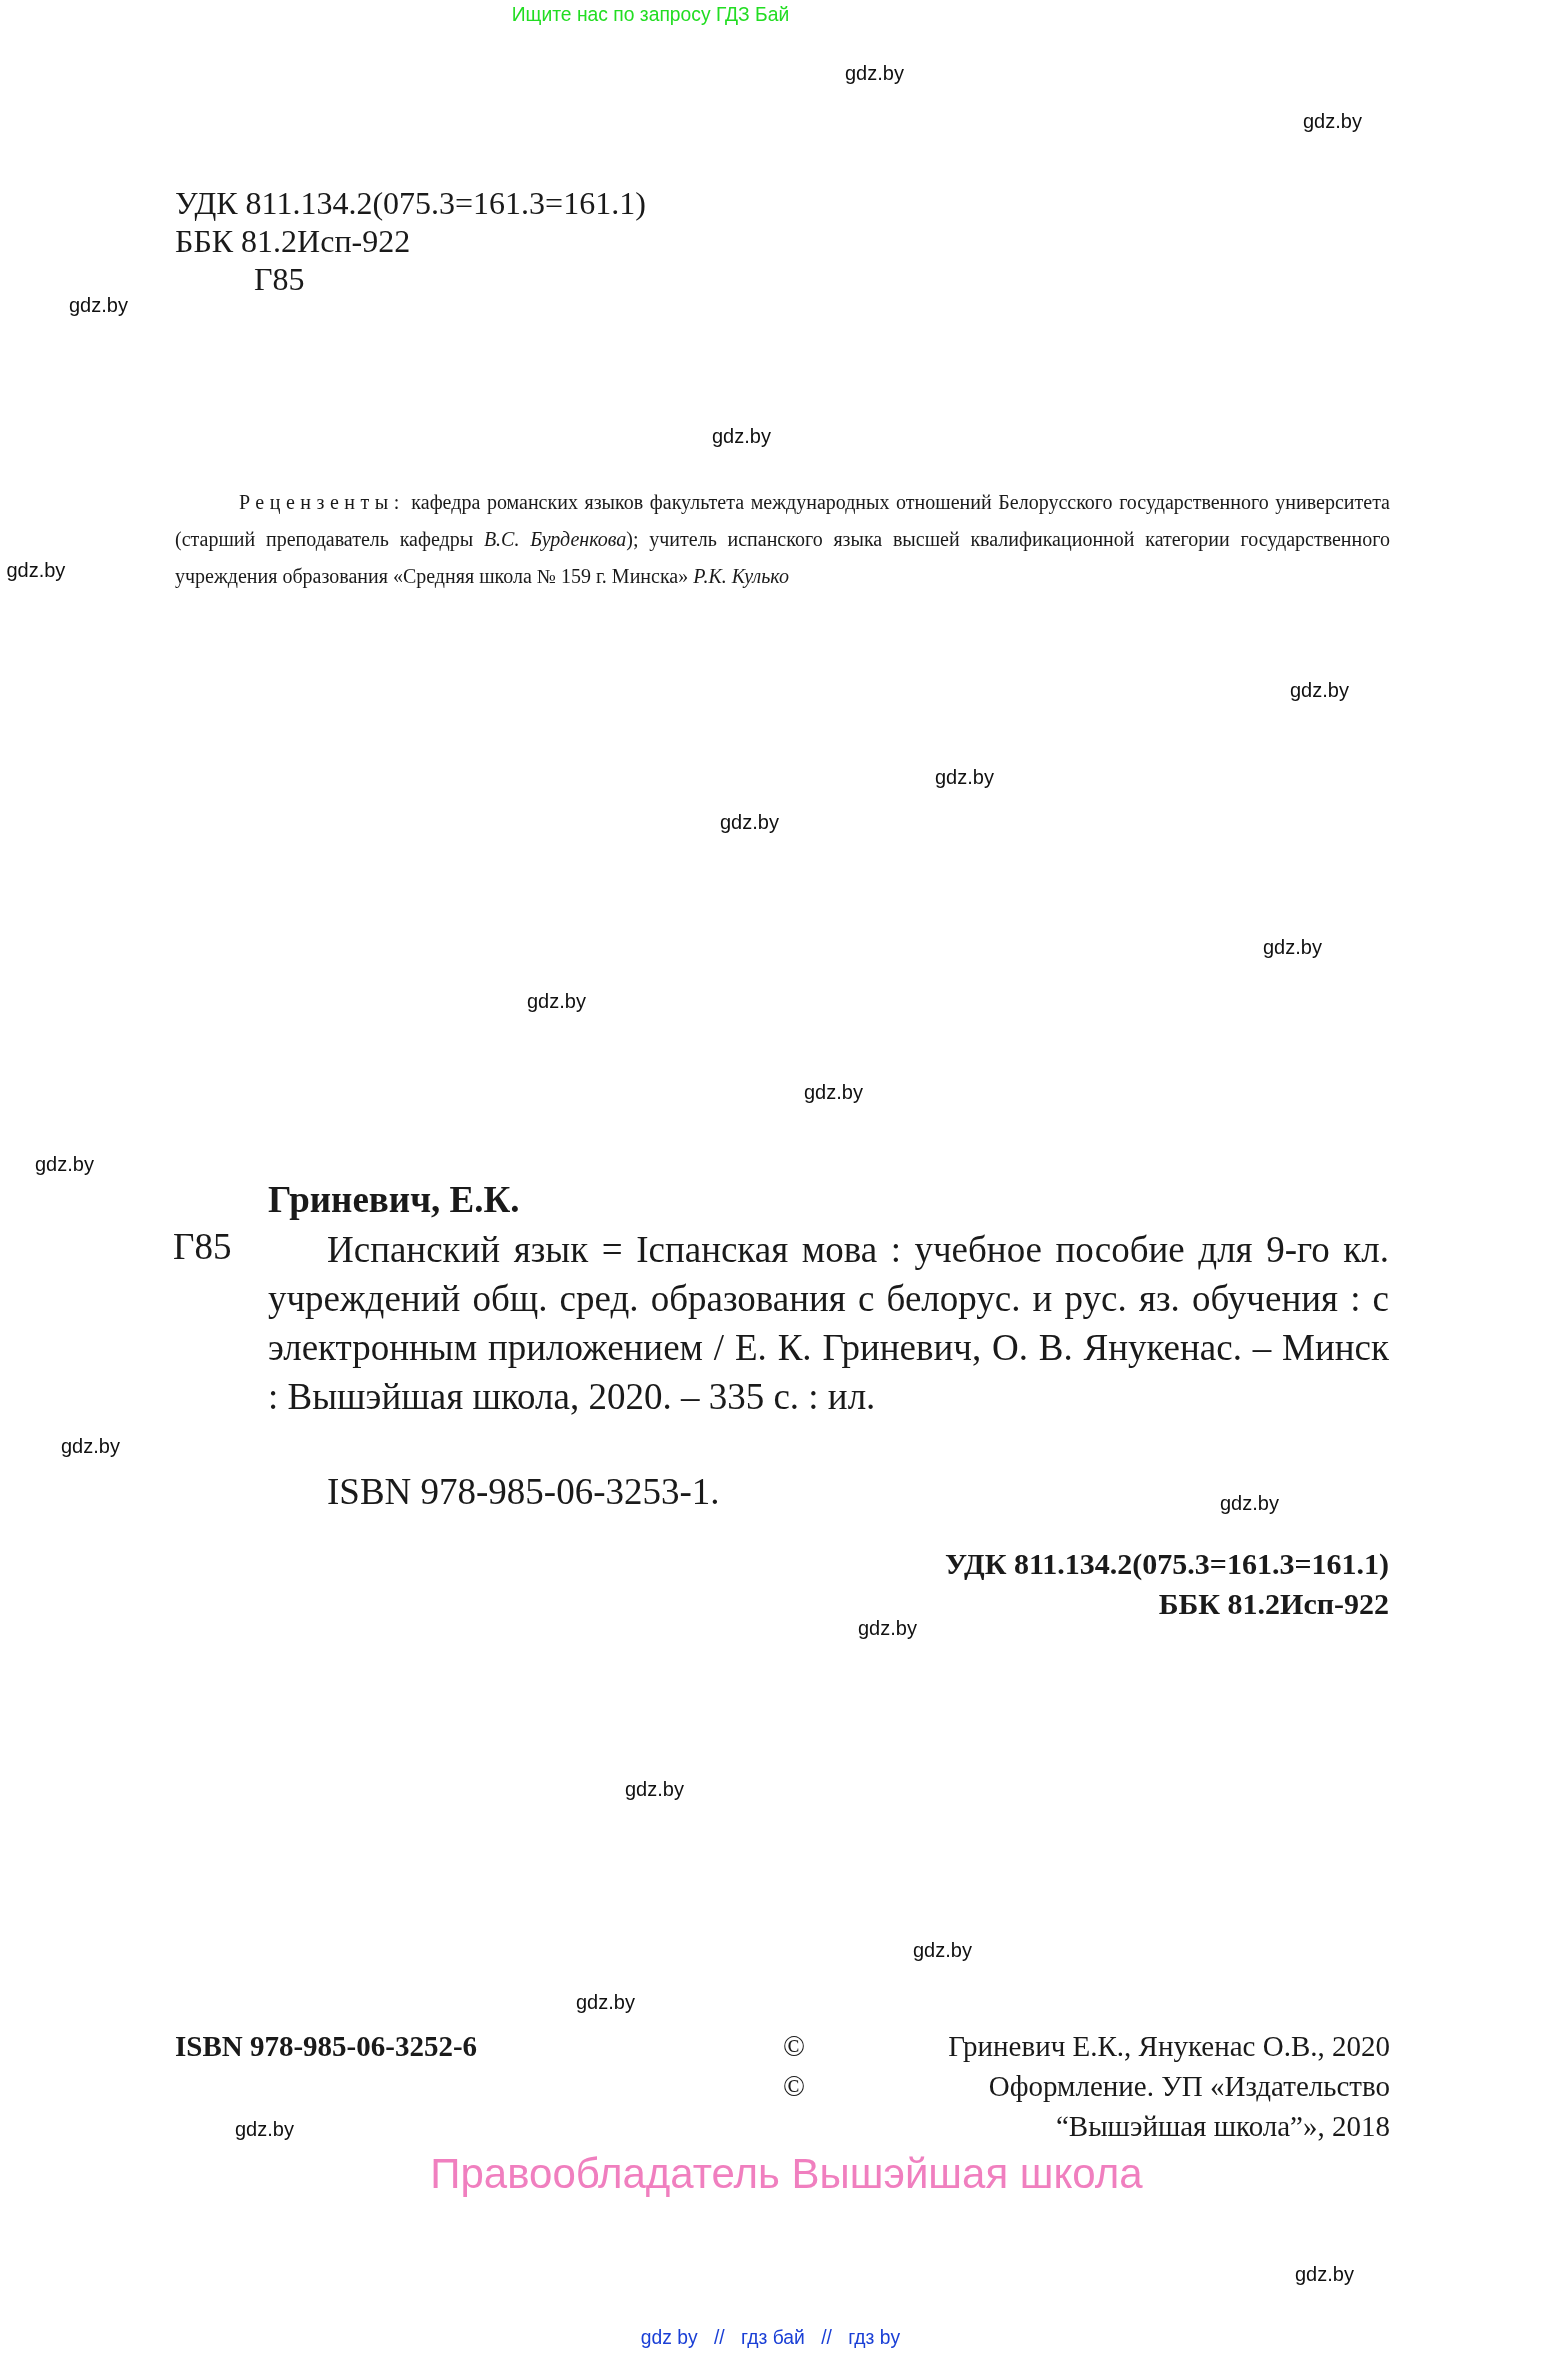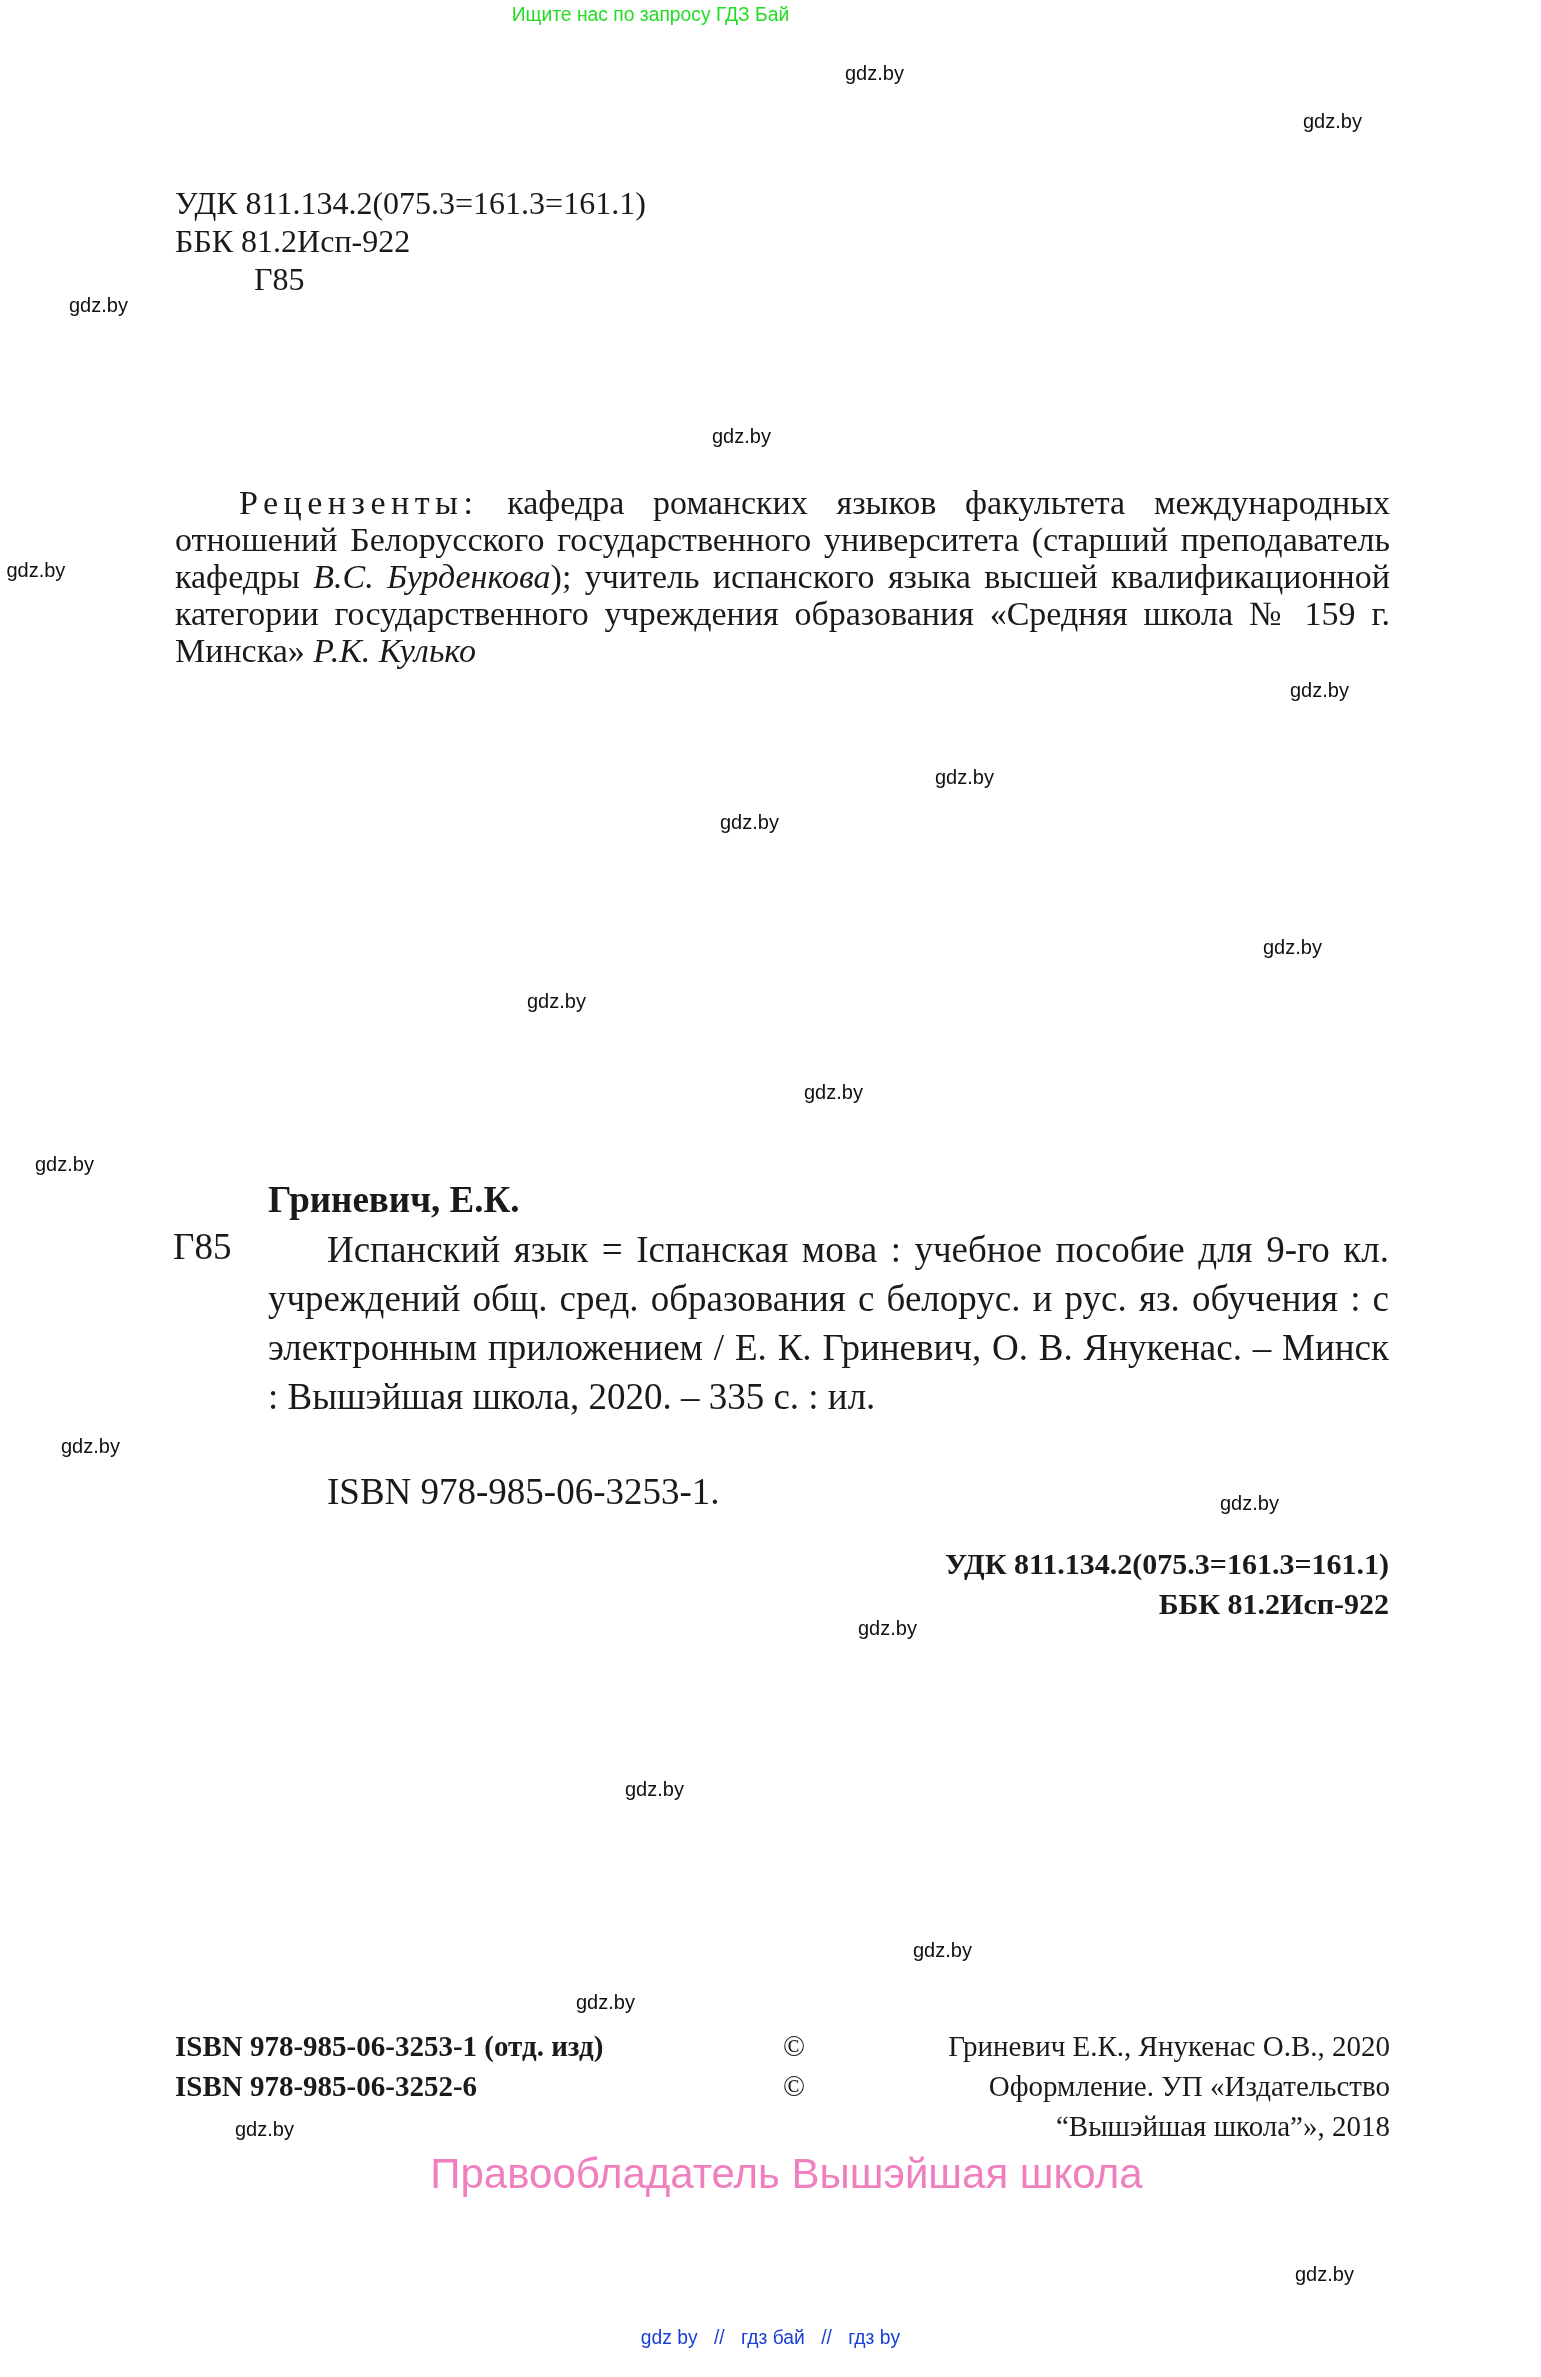--- a/index.html
+++ b/index.html
@@ -5,21 +5,21 @@
   html, body { margin:0; padding:0; background:#ffffff; }
   body { width:1541px; height:2377px; position:relative; overflow:hidden;
          font-family:"DejaVu Serif", serif; color:#1a1a1a; }
   .abs { position:absolute; }
   .top-banner { top:3.7px; left:0; width:1301px; text-align:center;
                 font-family:"Liberation Sans", sans-serif; font-size:19.3px; color:#22dd22; }
   .wm { font-family:"Liberation Sans", sans-serif; font-size:20px; color:#111; white-space:nowrap; }
   .serif { font-family:"Liberation Serif", serif; }
   .udk-top { left:175px; top:184px; font-size:32px; line-height:38px; }
   .udk-top .indent { padding-left:79px; }
-  .review { left:175px; top:484px; width:1215px; font-size:34px; line-height:37px; text-align:justify; }
+  .review { left:175px; top:484px; width:1215px; font-size:20px; line-height:37px; text-align:justify; }
   .review .spaced { letter-spacing:5.5px; }
   .review p { margin:0; text-indent:64px; }
   .author { left:268px; top:1178px; font-size:37px; font-weight:bold; }
   .g85 { left:173px; top:1225px; font-size:37px; }
   .biblio { left:268px; top:1225px; width:1121px; font-size:37px; line-height:49px; text-align:justify; }
   .biblio p { margin:0; text-indent:59px; }
   .isbn-line { left:327px; top:1470px; font-size:37px; }
   .udk-bottom { right:152px; top:1544px; text-align:right; font-size:30px; line-height:40px; font-weight:bold; }
   .isbn-block { left:175px; top:2026px; font-size:29px; line-height:40px; font-weight:bold; }
   .copy-block { left:783px; top:2026px; width:607px; font-size:29px; line-height:40px; }
@@ -76,21 +76,20 @@
   <p>Испанский язык = Іспанская мова : учебное пособие для 9-го кл. учреждений общ. сред. образования с белорус. и рус. яз. обучения : с электронным приложением / Е. К. Гриневич, О. В. Янукенас. – Минск : Вышэйшая школа, 2020. – 335 с. : ил.</p>
 </div>
 <div class="abs isbn-line serif">ISBN 978-985-06-3253-1.</div>
 
 <div class="abs udk-bottom serif">
   <div>УДК 811.134.2(075.3=161.3=161.1)</div>
   <div>ББК 81.2Исп-922</div>
 </div>
 
 <div class="abs isbn-block serif">
-  <div>ISBN 978-985-06-3253-1 (отд. изд)</div>
   <div>ISBN 978-985-06-3252-6</div>
 </div>
 <div class="abs copy-block serif">
   <div class="copy-row">
     <span class="copy-sym">©</span>
     <span class="copy-text">Гриневич Е.К., Янукенас О.В., 2020</span>
   </div>
   <div class="copy-row">
     <span class="copy-sym">©</span>
     <span class="copy-text">Оформление. УП «Издательство “Вышэйшая школа”», 2018</span>

